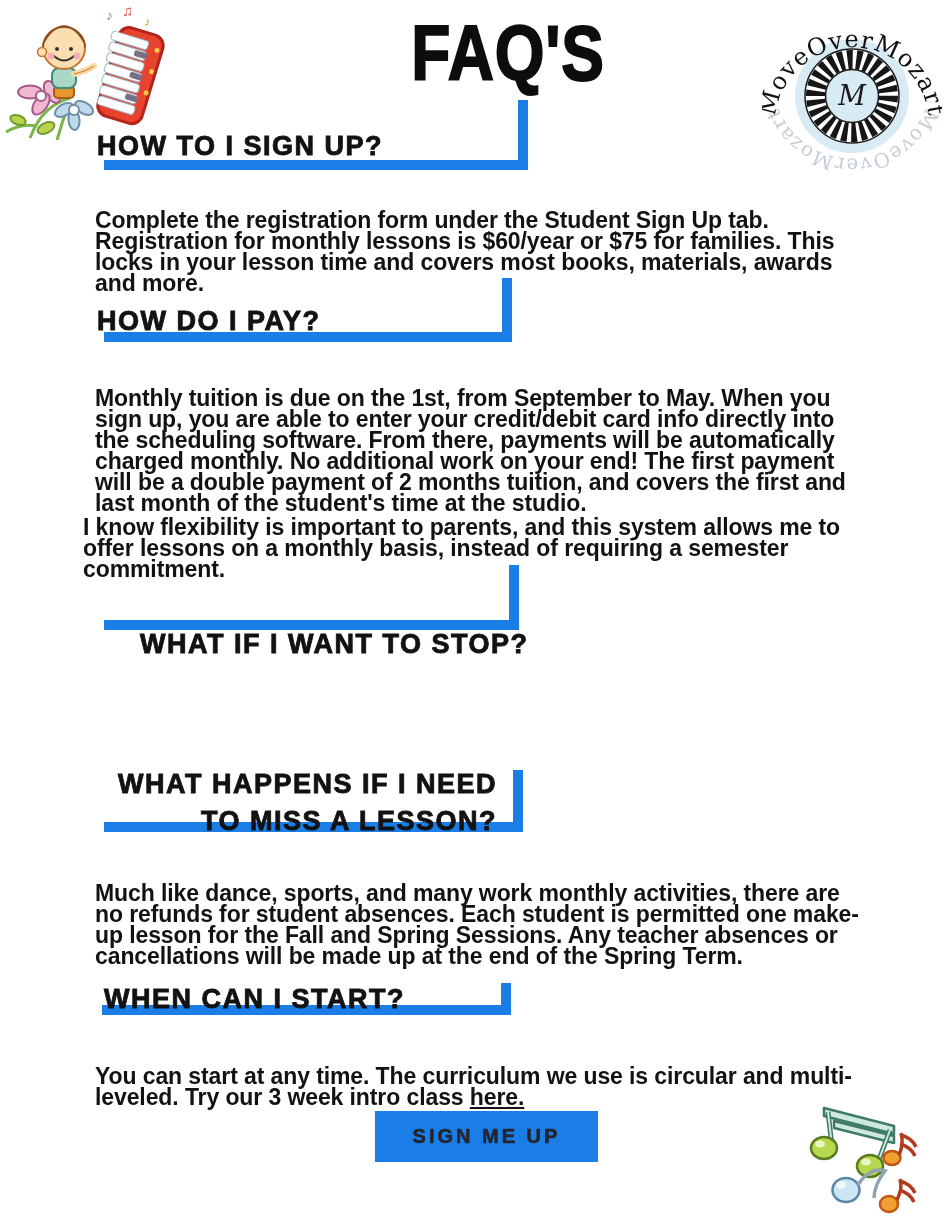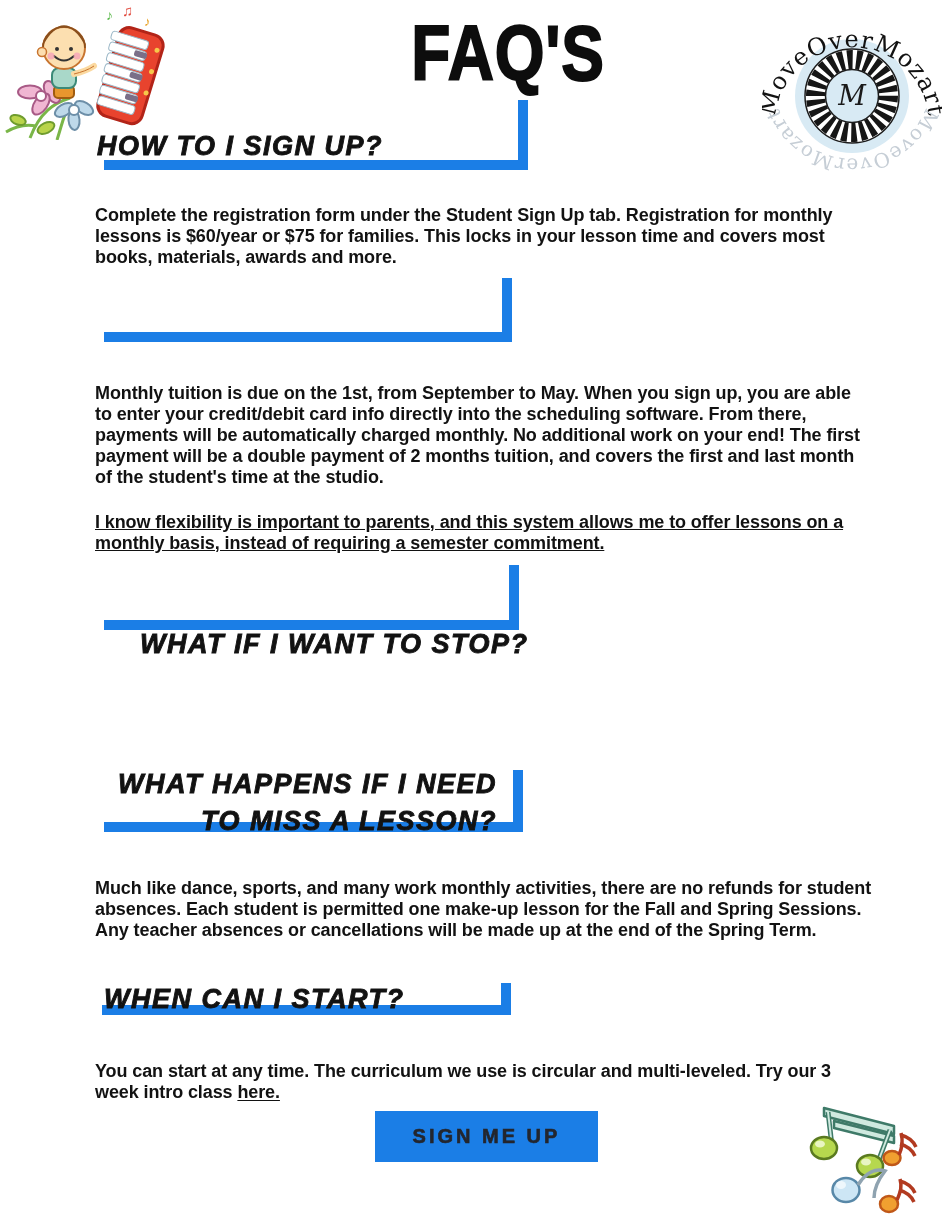--- a/index.html
+++ b/index.html
@@ -12,30 +12,30 @@
   }
   .faq-title {
     position:absolute; top:14px; left:70px; right:0;
     text-align:center; font-size:78px; font-weight:900; letter-spacing:1px;
     color:#0d0d0d; -webkit-text-stroke:2px #0d0d0d;
     transform:scaleX(0.82); transform-origin:center top; line-height:1;
   }
   .q-head {
     position:absolute; font-weight:900; font-size:27px; letter-spacing:1.5px;
     color:#121212; -webkit-text-stroke:0.9px #121212; line-height:37px;
-    white-space:nowrap; z-index:2;font-style:italic;
+    white-space:nowrap; z-index:2;
   }
   .q-head.wrap { white-space:normal; }
   .bracket {
     position:absolute; z-index:1;
     border-right:10px solid var(--blue);
     border-bottom:10px solid var(--blue);
   }
   .answer {
-    position:absolute; font-size:18px; line-height:21px; font-weight:700;
+    position:absolute; font-size:23px; line-height:21px; font-weight:700;
     letter-spacing:-0.1px; color:#121212;
   }
   .answer a { color:inherit; text-decoration:underline; text-underline-offset:2px; }
   .cta {
     position:absolute; left:375px; top:1111px; width:223px; height:51px;
     background:var(--blue); border:none; cursor:pointer;
     font-family:"Liberation Sans", sans-serif; font-weight:900; font-size:20px;
     letter-spacing:3px; color:#23262e;text-align:center; -webkit-text-stroke:0.6px #23262e;
   }
   .illo { position:absolute; }
@@ -119,22 +119,23 @@
     <text font-family="DejaVu Serif, serif" font-size="20" fill="#c6ced6" letter-spacing="1">
       <textPath href="#lg-arc-bottom" startOffset="50%" text-anchor="middle">MoveOverMozart</textPath>
     </text>
   </svg>
 
   <div class="bracket" style="left:104px; top:100px; width:424px; height:70px;"></div>
   <h2 class="q-head" style="left:97px; top:106px;">HOW TO I SIGN UP?</h2>
   <p class="answer" style="left:95px; top:187px; width:768px;">Complete the registration form under the Student Sign Up tab. Registration for monthly lessons is $60/year or $75 for families. This locks in your lesson time and covers most books, materials, awards and more.</p>
 
   <div class="bracket" style="left:104px; top:278px; width:408px; height:64px;"></div>
+  <h2 class="q-head" style="left:97px; top:281px;">HOW DO I PAY?</h2>
   <p class="answer" style="left:95px; top:365px; width:772px;">Monthly tuition is due on the 1st, from September to May. When you sign up, you are able to enter your credit/debit card info directly into the scheduling software. From there, payments will be automatically charged monthly. No additional work on your end!  The first payment will be a double payment of 2 months tuition, and covers the first and last month of the student's time at the studio.</p>
-  <p class="answer" style="left:95px; top:494px; width:772px;text-decoration:underline;">I know flexibility is important to parents, and this system allows me to offer lessons on a monthly basis, instead of requiring a semester commitment.</p>
+  <p class="answer" style="left:83px; top:494px; width:772px;">I know flexibility is important to parents, and this system allows me to offer lessons on a monthly basis, instead of requiring a semester commitment.</p>
 
   <div class="bracket" style="left:104px; top:565px; width:415px; height:65px;"></div>
   <h2 class="q-head" style="left:97px; top:604px;margin-left:43px;">WHAT IF I WANT TO STOP?</h2>
 
   <div class="bracket" style="left:104px; top:770px; width:419px; height:62px;"></div>
   <h2 class="q-head wrap" style="left:97px; top:744px; width:400px;text-align:right;">WHAT HAPPENS IF I NEED TO MISS A LESSON?</h2>
   <p class="answer" style="left:95px; top:860px; width:778px;">Much like dance, sports, and many work monthly activities, there are no refunds for student absences. Each student is permitted one make-up lesson for the Fall and Spring Sessions. Any teacher absences or cancellations will be made up at the end of the Spring Term.</p>
 
   <div class="bracket" style="left:102px; top:983px; width:409px; height:32px;"></div>
   <h2 class="q-head" style="left:104px; top:959px;text-align:right;">WHEN CAN I START?</h2>

